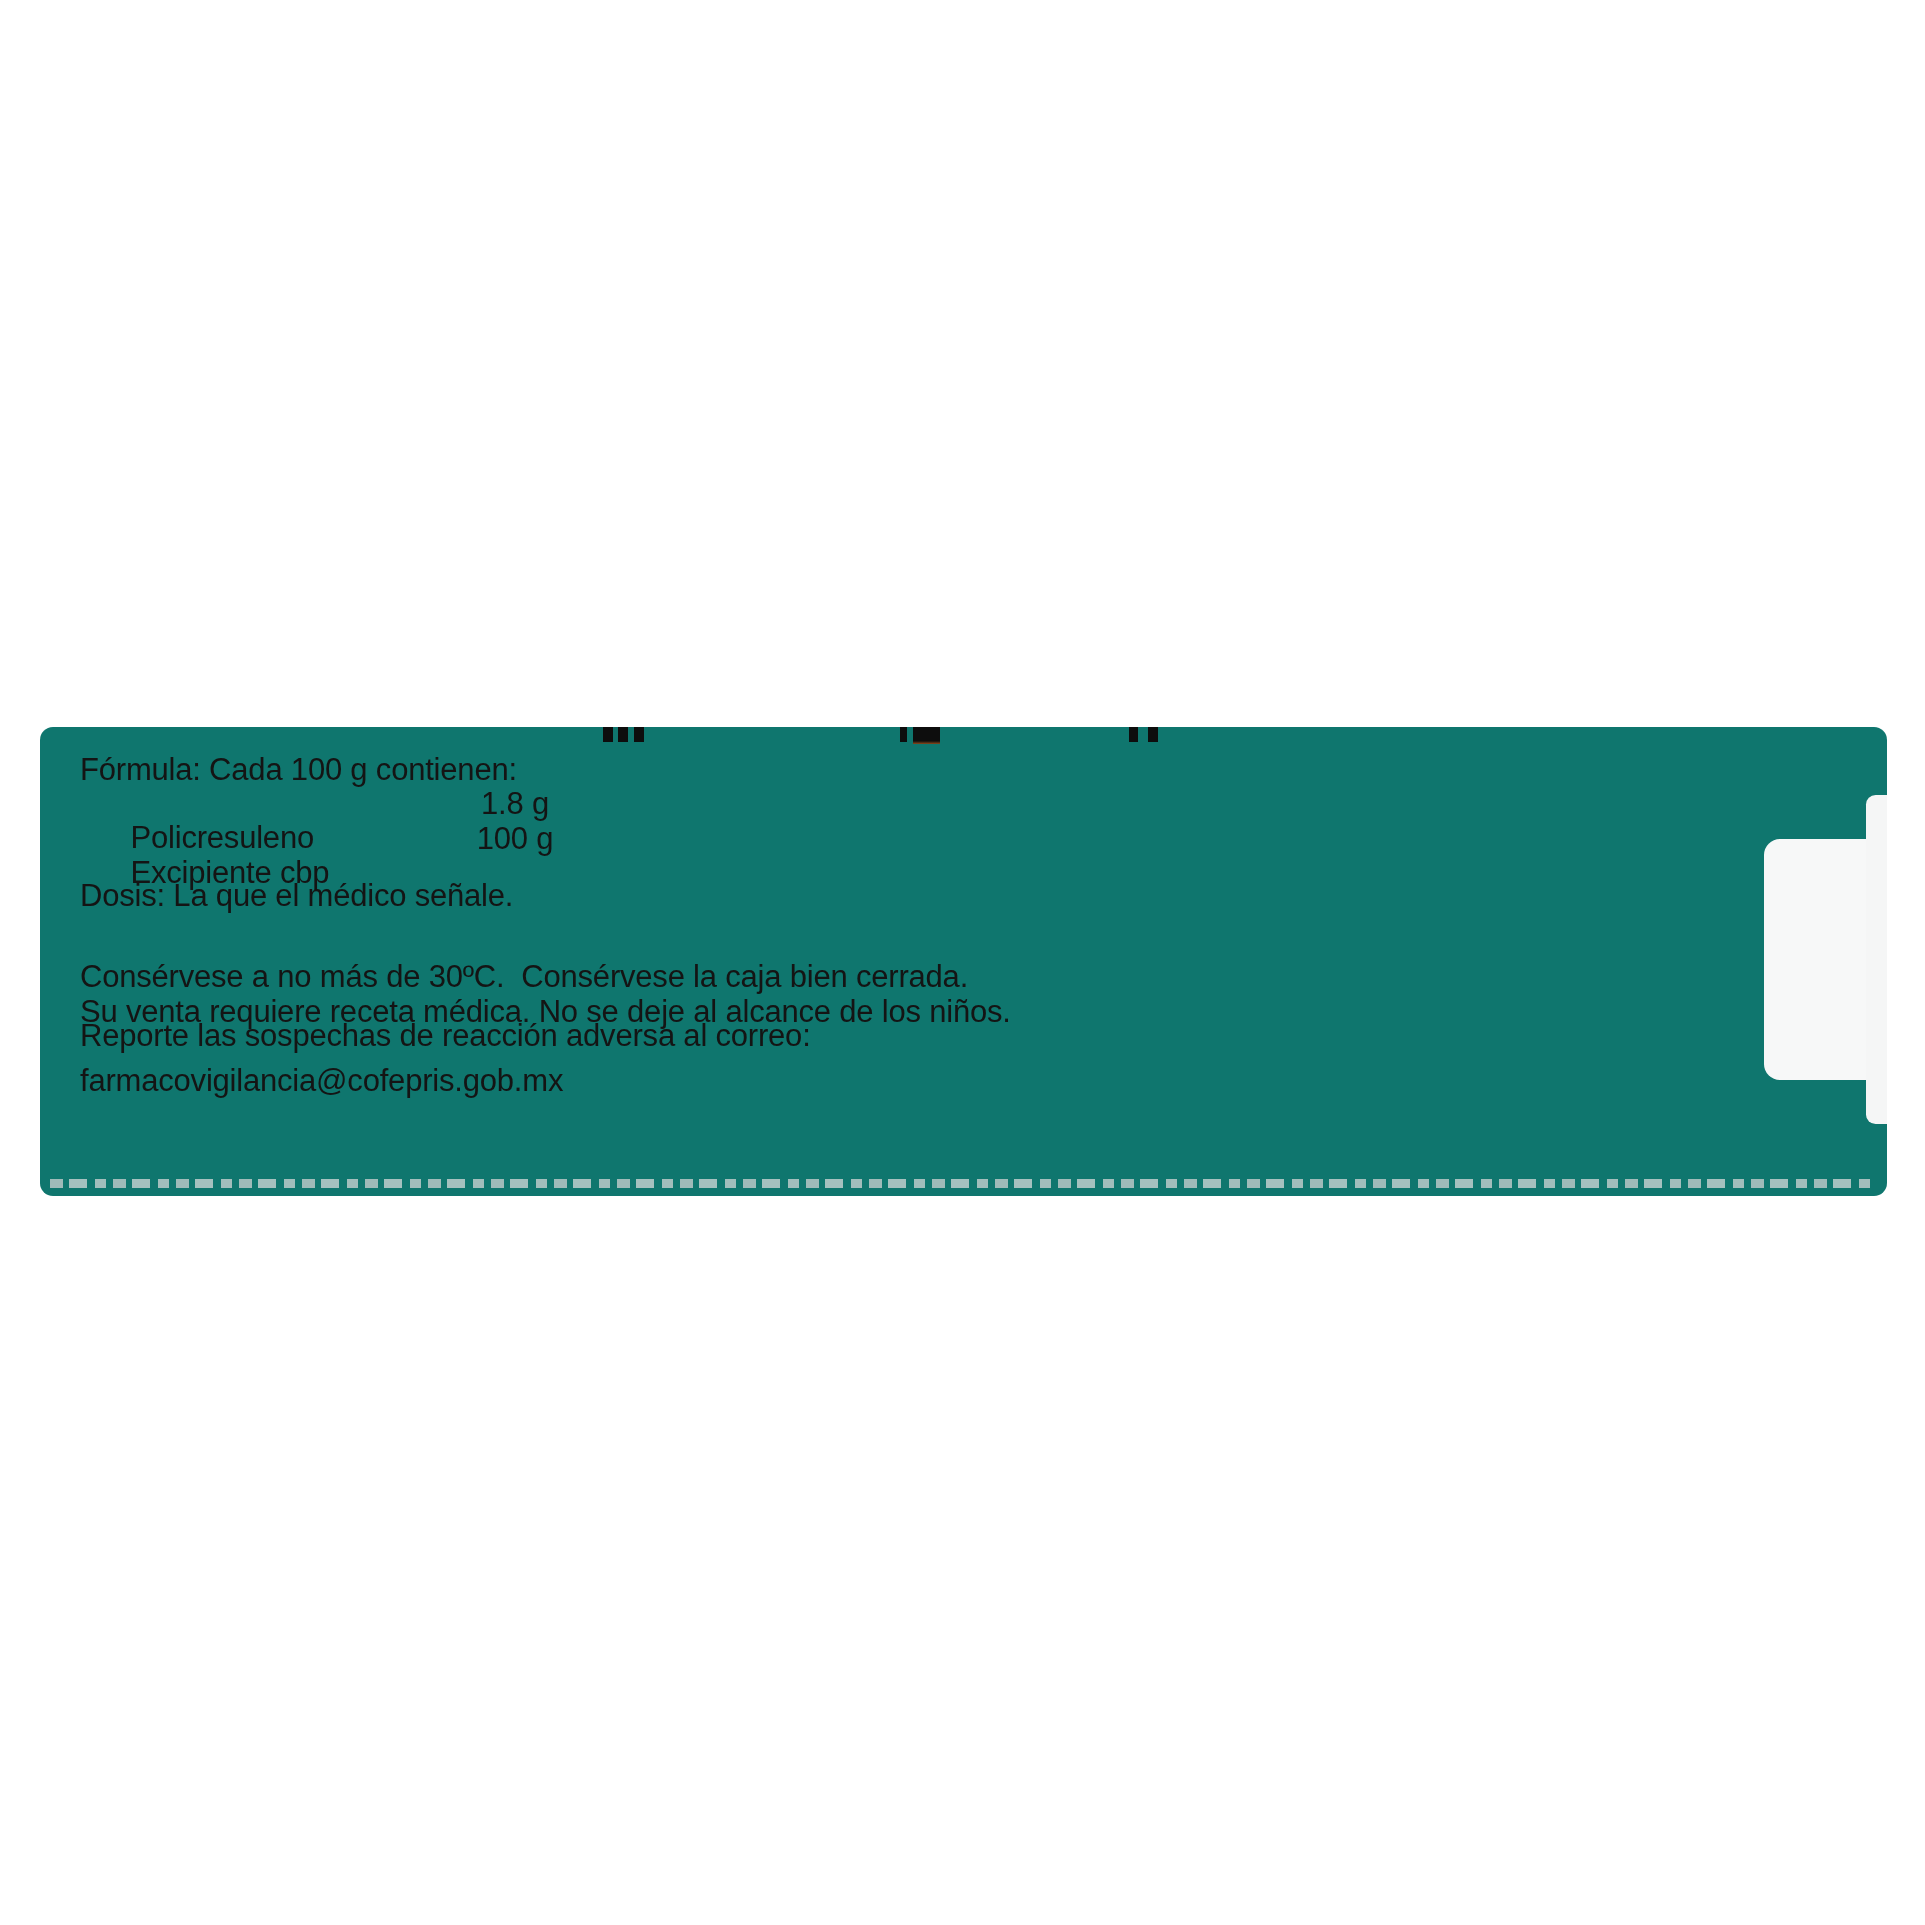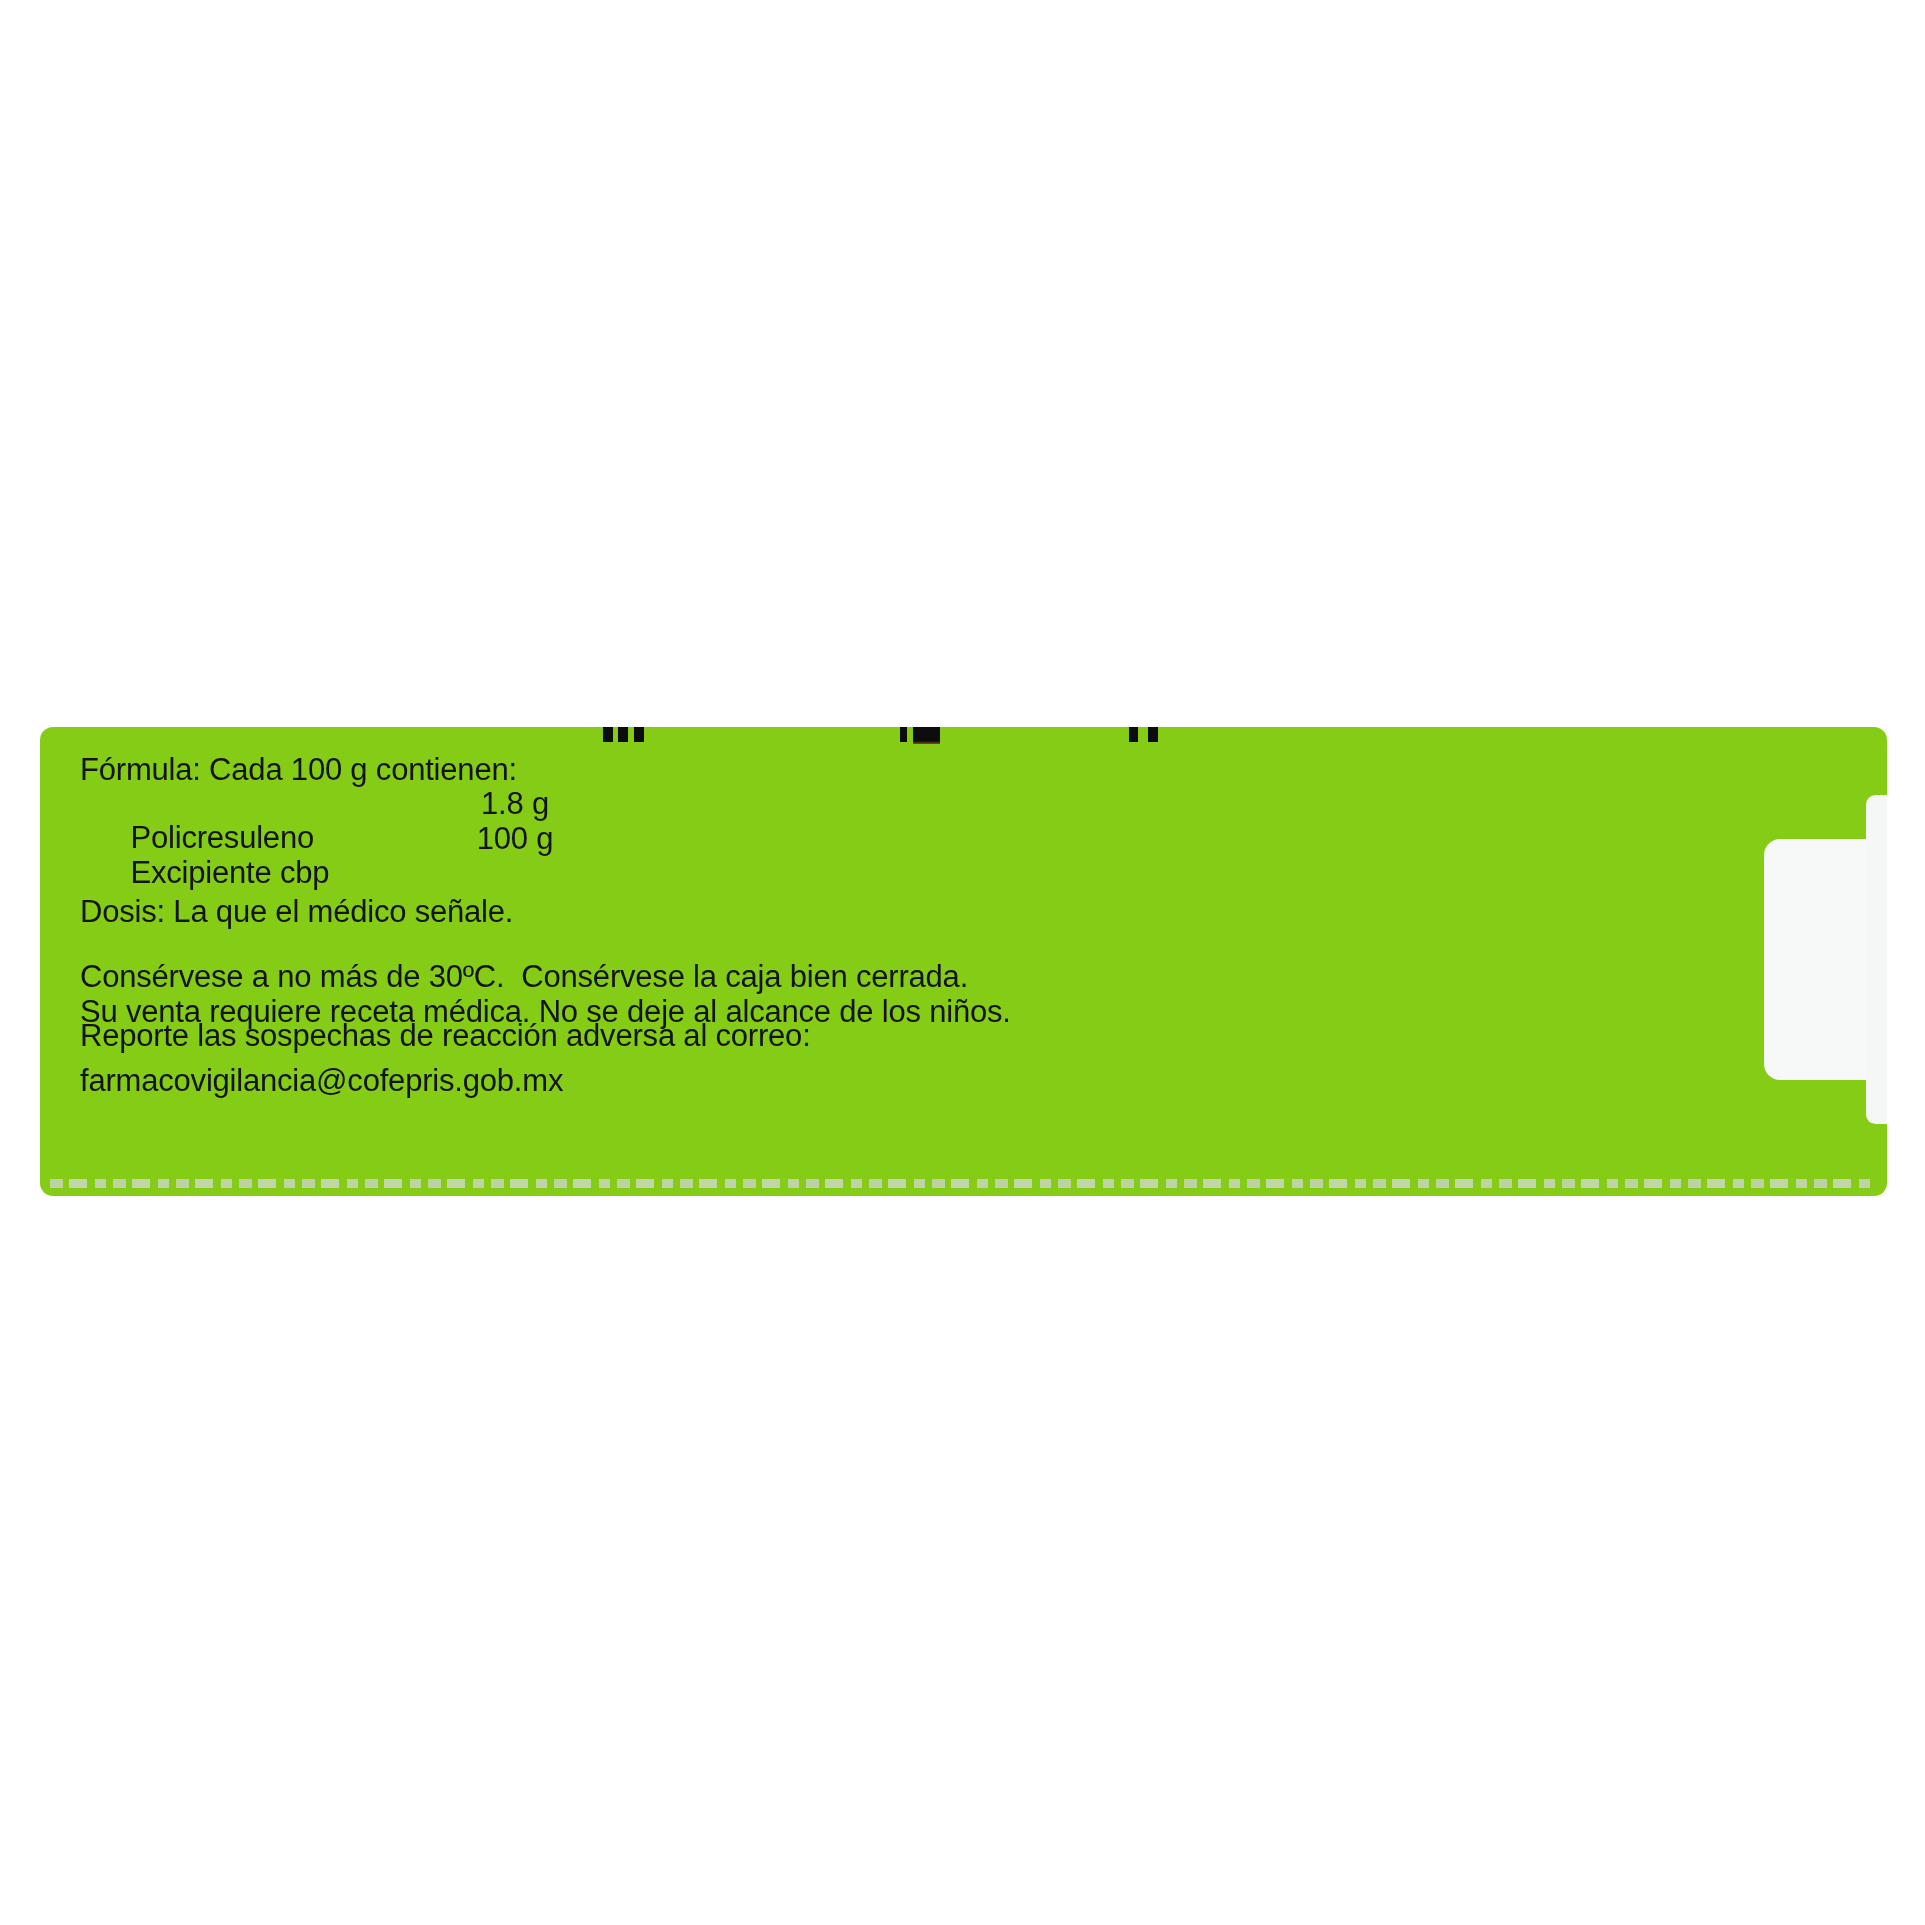--- a/index.html
+++ b/index.html
@@ -14,21 +14,21 @@
     background: #ffffff;
     overflow: hidden;
     font-family: "Liberation Sans", sans-serif;
   }
   .label-panel {
     position: absolute;
     left: 40px;
     top: 727px;
     width: 1847px;
     height: 469px;
-    background: #84cc16;
+    background: #0f766e;
     border-radius: 13px;
   }
   
   .sticker-area {
     position: absolute;
     right: 0;
     top: 112px;
     width: 123px;
     height: 241px;
     background: #f7f8f8;
@@ -68,21 +68,21 @@
     line-height: 34px;
     font-size: 31px;
     font-weight: 500;
     letter-spacing: -0.2px;
     color: #141414;
     white-space: pre;
   }
   .line-formula-title { top: 26px; }
   .line-ingredient-1  { top: 60px;  width: 882px; }
   .line-ingredient-2  { top: 95px; width: 882px; }
-  .line-dose          { top: 168px; }
+  .line-dose          { top: 152px; }
   .line-route         { top: 199px; }
   .line-storage       { top: 233px; }
   .line-sale          { top: 268px; }
   .line-report        { top: 292px; }
   .line-email         { top: 337px; }
   .line-registration  { top: 407px; }
   .ingredient-amount {
     position: absolute;
     left: 369px;
     width: 132px;

